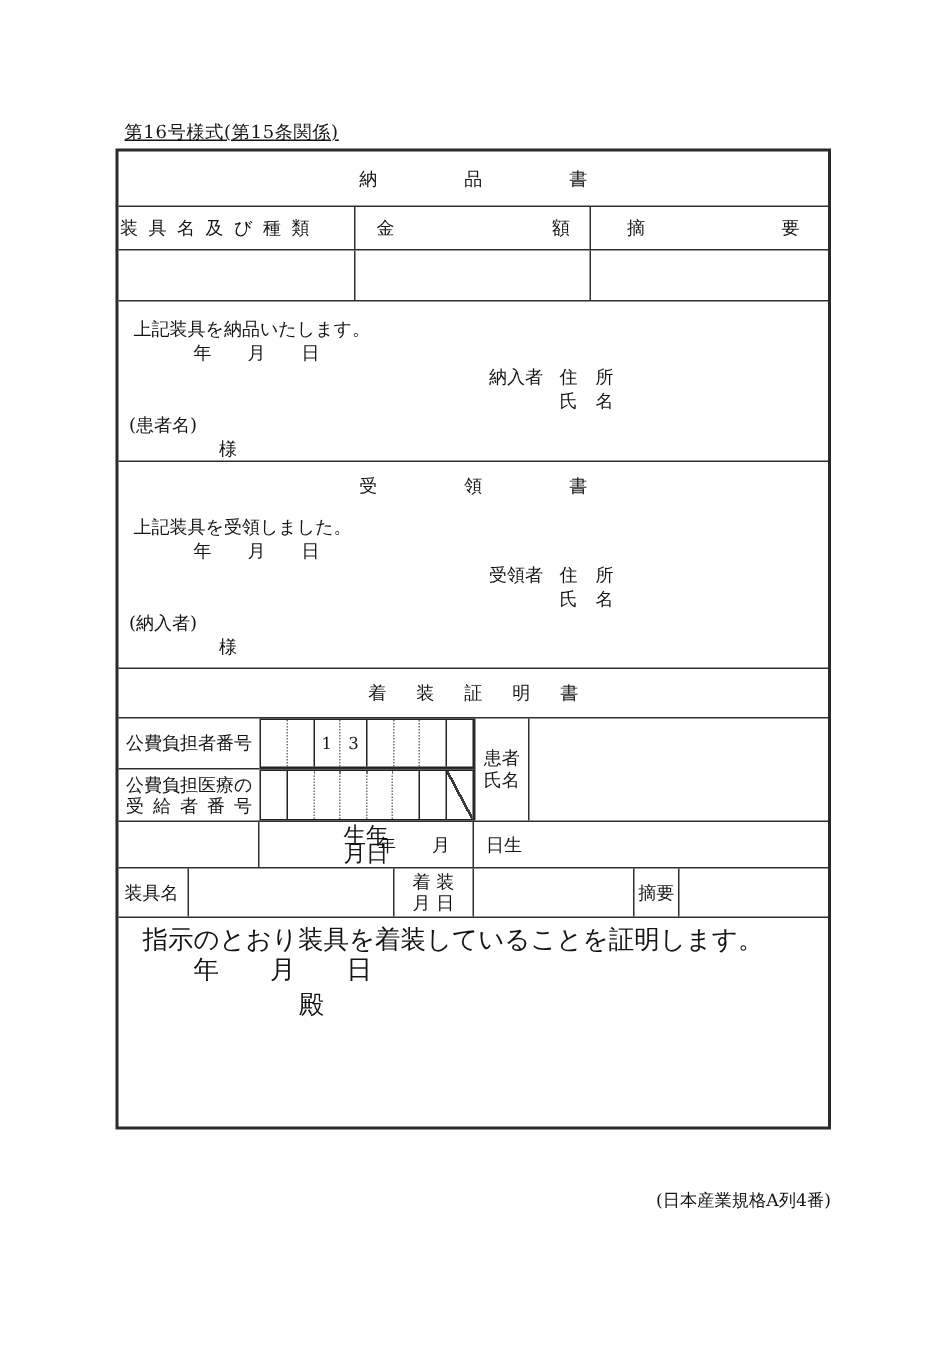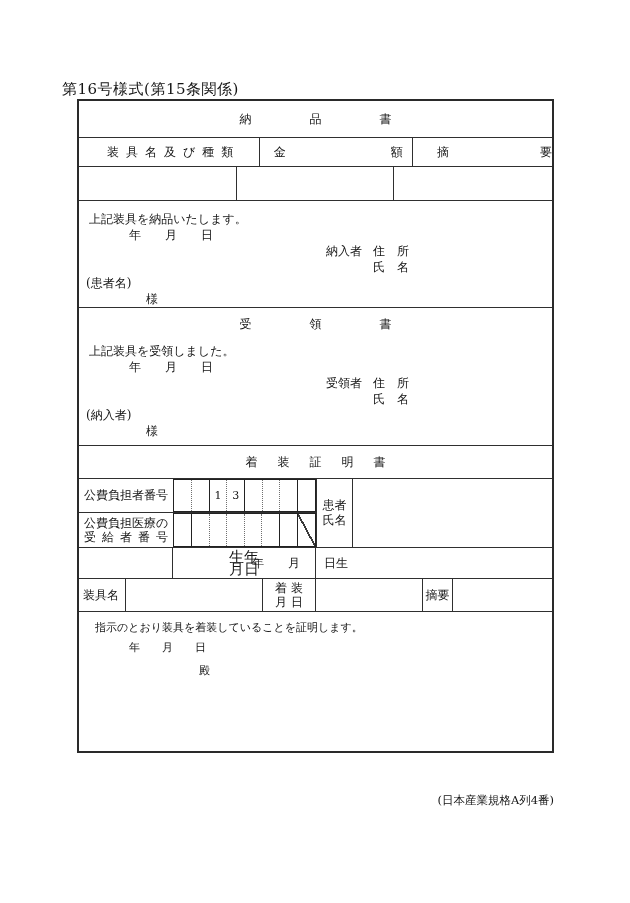--- a/index.html
+++ b/index.html
@@ -2,32 +2,32 @@
 <html><head>
 <meta charset="utf-8">
 <style>
   * { margin:0; padding:0; box-sizing:border-box; }
   html,body { background:#e9e9e9; }
   .sheet {
     position:relative; width:630px; height:903px; background:#ffffff;
     font-family:"DejaVu Serif","Liberation Serif",serif;
     font-size:12px; color:#141414; margin:0 auto; overflow:hidden;
   }
-  .form-no { position:absolute; left:62px; top:80px; font-size:15px; letter-spacing:.5px; }
+  .form-no { position:absolute; left:83px; top:80px; font-size:12px; letter-spacing:.5px;text-decoration:underline; }
   .outer { position:absolute; left:77px; top:99px; width:477px; border:2px solid #2a2a2a; background:#fff; }
 
   
   .r-title { height:37px; border-bottom:1px solid #2f2f2f; display:flex; align-items:center; justify-content:center; }
   .r-header { height:29px; border-bottom:1px solid #2f2f2f; display:flex; }
   .r-empty { height:34px; border-bottom:1px solid #2f2f2f; display:flex; }
   .ca { width:158px; border-right:1px solid #2f2f2f; }
   .cb { width:157px; border-right:1px solid #2f2f2f; }
   .cc { flex:1; }
   .hc { display:flex; align-items:center; white-space:nowrap; }
-  .hc.ca { padding-left:1px;margin-left:27px; }
+  .hc.ca { padding-left:1px; }
   .hc.cb { padding-left:14px; }
   .hc.cc { padding-left:24px; }
 
   
   .ls58 { letter-spacing:58px; margin-right:-58px; white-space:nowrap; }
   .ls20 { letter-spacing:20px; margin-right:-20px; white-space:nowrap; }
   .ls7  { letter-spacing:7px;  margin-right:-7px;  white-space:nowrap; }
   .ls105{ letter-spacing:105px;margin-right:-105px;white-space:nowrap; }
   .ls91 { letter-spacing:91px; margin-right:-91px; white-space:nowrap; }
   .ls56 { letter-spacing:56px; margin-right:-56px; white-space:nowrap; }
@@ -72,21 +72,21 @@
   .di-d { display:flex; align-items:center; justify-content:flex-end; padding-right:5px; white-space:pre; }
 
   .r-device { height:33px; border-bottom:1px solid #2f2f2f; display:grid; grid-template-columns:47px 137px 53px 107px 30px 1fr; }
   .dv-a { border-right:1px solid #2f2f2f; display:flex; align-items:center; padding-left:4px; white-space:nowrap; }
   .dv-b { border-right:1px solid #2f2f2f; }
   .dv-c { border-right:1px solid #2f2f2f; display:flex; flex-direction:column; align-items:center; justify-content:center; line-height:14px; white-space:pre; }
   .dv-d { border-right:1px solid #2f2f2f; }
   .dv-e { border-right:1px solid #2f2f2f; display:flex; align-items:center; justify-content:center; white-space:nowrap; }
   .dv-f { }
 
-  .s-footer { height:139px; padding-top:7px; font-size:11px; }
+  .s-footer { height:139px; padding-top:7px; font-size:17px; }
   .s-footer .ln { line-height:17px; }
   .inst { display:flex; margin-left:197px; margin-top:8px; gap:10px; }
   .inst-stack { display:flex; flex-direction:column; width:50px; }
   .inst-stack span { line-height:18px; white-space:pre; }
   .sig-note { text-align:right; padding-right:8px; line-height:17px; }
   .dono { margin-left:120px; margin-top:6px; line-height:17px; }
 
   .jis { position:absolute; left:78px; top:793px; width:476px; text-align:right; font-size:11.5px; }
 </style>
 </head>

